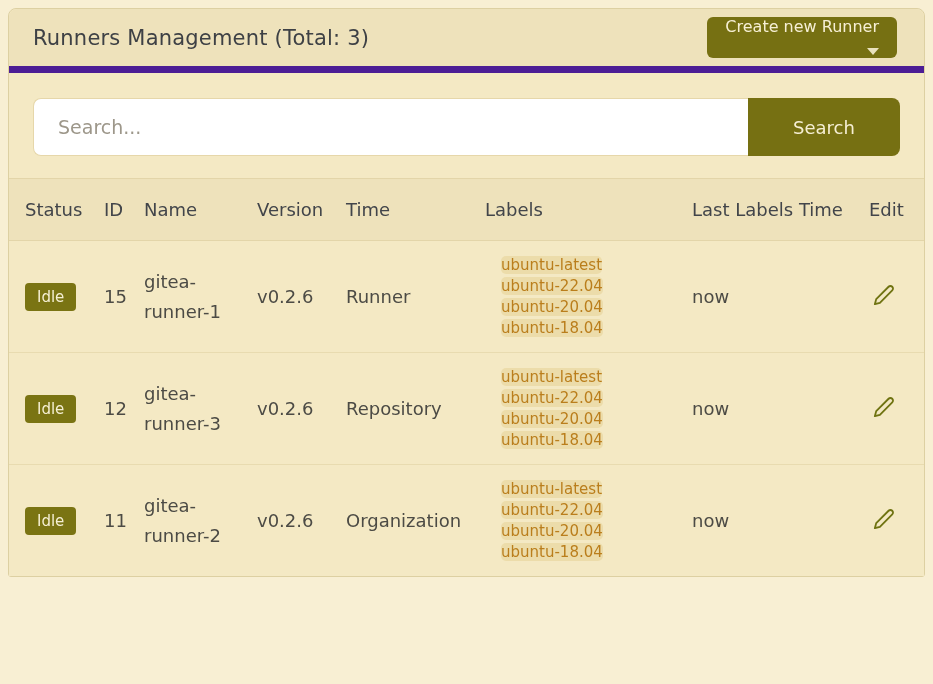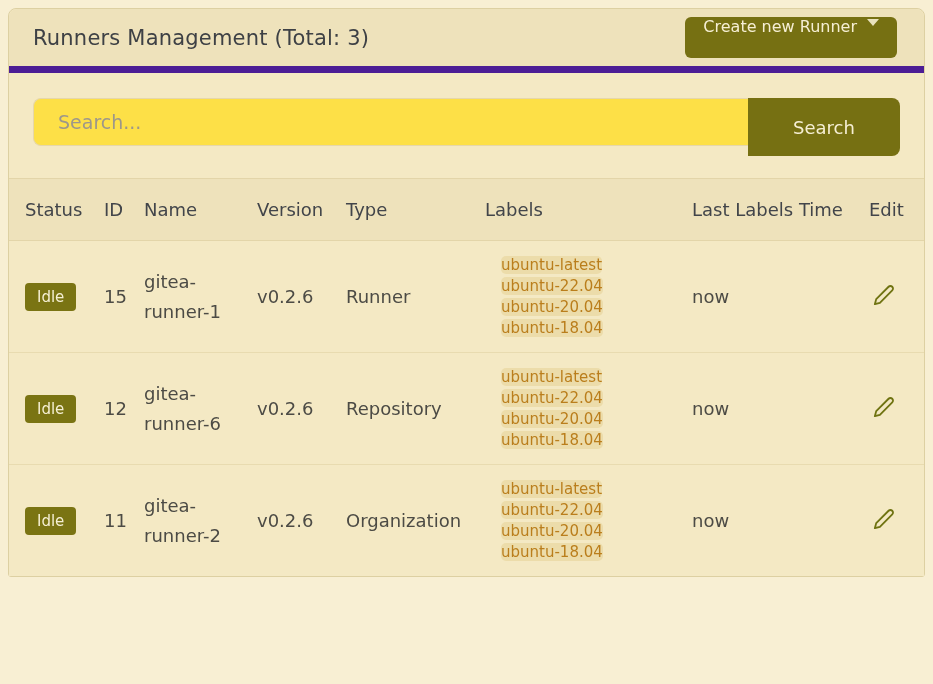--- a/index.html
+++ b/index.html
@@ -27,32 +27,32 @@
   }
   .panel-header h4 {
     font-size:21px; font-weight:normal; color:#3e4145; letter-spacing:0.2px;
   }
   .btn-olive {
     background:#767012; color:#f6efd4; border:none; cursor:pointer;
     font-family:inherit;
   }
   .create-btn {
     height:41px; padding:0 18px; border-radius:6px; font-size:16px;
-    display:flex; align-items:flex-start; gap:10px;
+    display:flex; align-items:flex-end; gap:10px;flex-direction:column;
   }
   .caret {
     width:0; height:0; display:inline-block;
     border-left:6px solid transparent; border-right:6px solid transparent;
     border-top:7px solid #e9e2bd; margin-top:2px;
   }
   
   .search-section { padding:25px 24px 22px 24px; background:#f4e9c4; }
   .search-form { display:flex; }
   .search-input {
-    flex:1; height:48px; background:#fde047;
+    flex:1; height:58px; background:#ffffff;
     border:1px solid #e6d7aa; border-right:none;
     border-radius:8px 0 0 8px;
     padding:16px 24px; font-size:19px; font-family:inherit; color:#5a564e;
     outline:none;
   }
   .search-input::placeholder { color:#9d978a; }
   .search-btn {
     width:152px; height:58px; border-radius:0 8px 8px 0;
     font-size:18px;
   }
@@ -113,21 +113,21 @@
         <col style="width:207px">
       <col style="width:169px">
         <col style="width:63px">
     </colgroup>
     <thead>
       <tr>
         <th class="c-status">Status</th>
         <th>ID</th>
         <th>Name</th>
         <th>Version</th>
-        <th>Type</th>
+        <th>Time</th>
         <th>Labels</th>
         <th>Last Labels Time</th>
         <th class="c-edit">Edit</th>
       </tr>
     </thead>
     <tbody id="rows-body">
   <tr>
     <td class="c-status">
       <span class="badge-idle">Idle</span>
     </td>
@@ -149,21 +149,21 @@
         </svg>
       </a>
     </td>
   </tr>
 
   <tr>
     <td class="c-status">
       <span class="badge-idle">Idle</span>
     </td>
     <td>12</td>
-    <td class="name-cell">gitea-runner-6</td>
+    <td class="name-cell">gitea-runner-3</td>
     <td>v0.2.6</td>
     <td>Repository</td>
     <td class="labels-cell">
             <span class="pill">ubuntu-latest</span>
             <span class="pill">ubuntu-22.04</span>
             <span class="pill">ubuntu-20.04</span>
             <span class="pill">ubuntu-18.04</span>
           </td>
     <td>now</td>
     <td>

